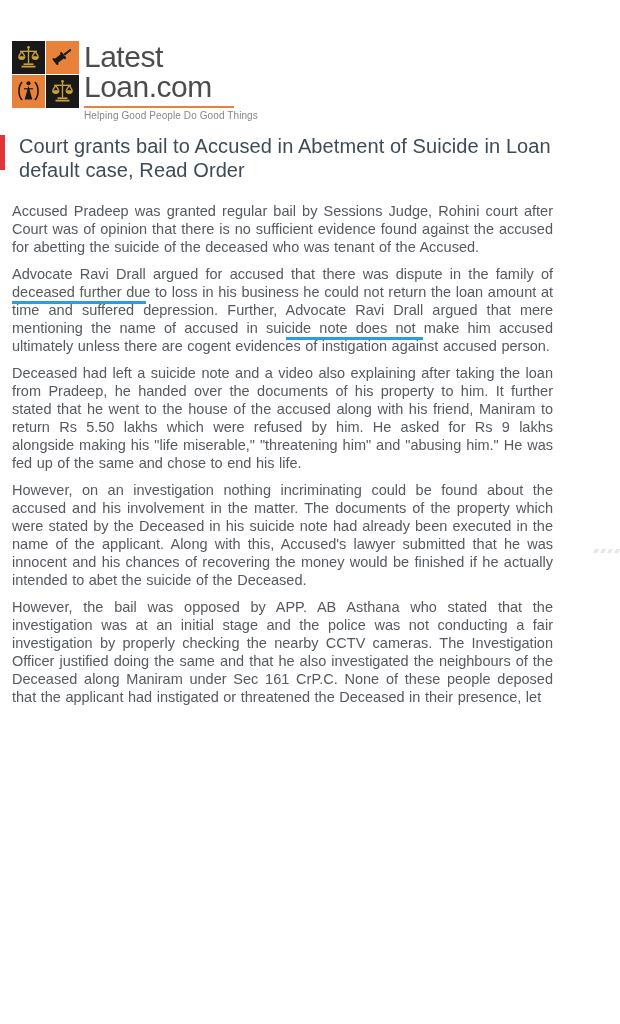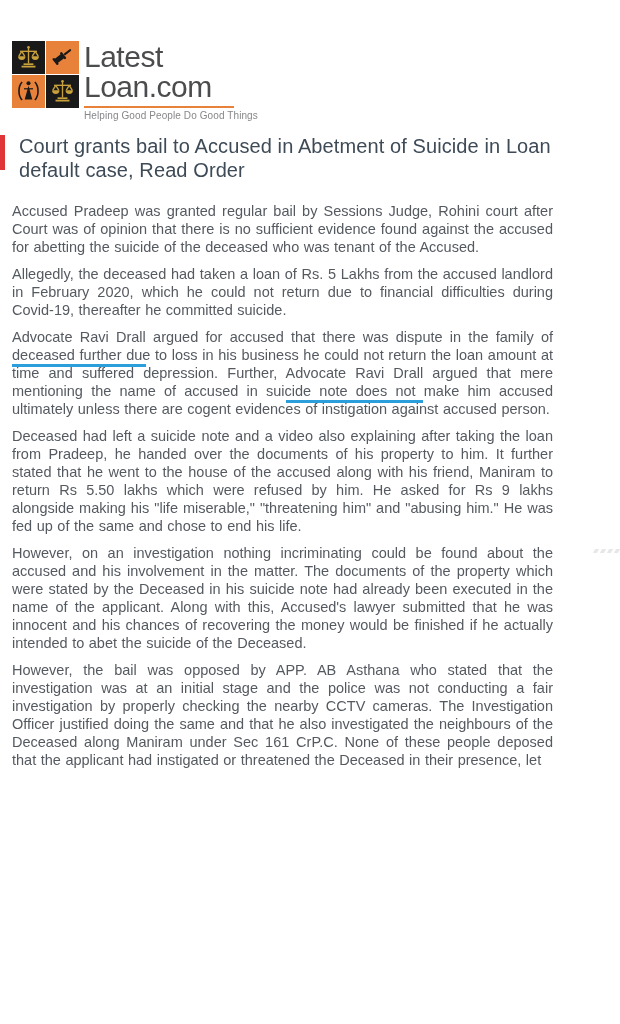--- a/index.html
+++ b/index.html
@@ -113,21 +113,20 @@
     </a>
   </header>
 
   <section class="title-wrap">
     <span class="accent-bar"></span>
     <h1 class="title">Court grants bail to Accused in Abetment of Suicide in Loan default case, Read Order</h1>
   </section>
 
   <div class="article" id="article-body">
       <p class="para"><span>Accused Pradeep was granted regular bail by Sessions Judge, Rohini court after Court was of opinion that there is no sufficient evidence found against the accused for abetting the suicide of the deceased who was tenant of the Accused.</span></p>
-      <p class="para"><span>Allegedly, the deceased had taken a loan of Rs. 5 Lakhs from the accused landlord in February 2020, which he could not return due to financial difficulties during Covid-19, thereafter he committed suicide.</span></p>
       <p class="para"><a class="advocate-link">Advocate Ravi Drall</a><span> argued for accused that there was dispute in the family of deceased further due to loss in his business he could not return the loan amount at time and suffered depression. Further, </span><a class="advocate-link">Advocate Ravi Drall</a><span> argued that mere mentioning the name of accused in suicide note does not make him accused ultimately unless there are cogent evidences of instigation against accused person.</span></p>
       <p class="para"><span>Deceased had left a suicide note and a video also explaining after taking the loan from Pradeep, he handed over the documents of his property to him. It further stated that he went to the house of the accused along with his friend, Maniram to return Rs 5.50 lakhs which were refused by him. He asked for Rs 9 lakhs alongside making his "life miserable," "threatening him" and "abusing him." He was fed up of the same and chose to end his life.</span></p>
       <p class="para"><span>However, on an investigation nothing incriminating could be found about the accused and his involvement in the matter. The documents of the property which were stated by the Deceased in his suicide note had already been executed in the name of the applicant. Along with this, Accused's lawyer submitted that he was innocent and his chances of recovering the money would be finished if he actually intended to abet the suicide of the Deceased.</span></p>
       <p class="para"><span>However, the bail was opposed by APP. AB Asthana who stated that the investigation was at an initial stage and the police was not conducting a fair investigation by properly checking the nearby CCTV cameras. The Investigation Officer justified doing the same and that he also investigated the neighbours of the Deceased along Maniram under Sec 161 CrP.C. None of these people deposed that the applicant had instigated or threatened the Deceased in their presence, let</span></p>
     </div>
 
   <div class="edge-marks">
     <i></i>
     <i></i>
     <i></i>

